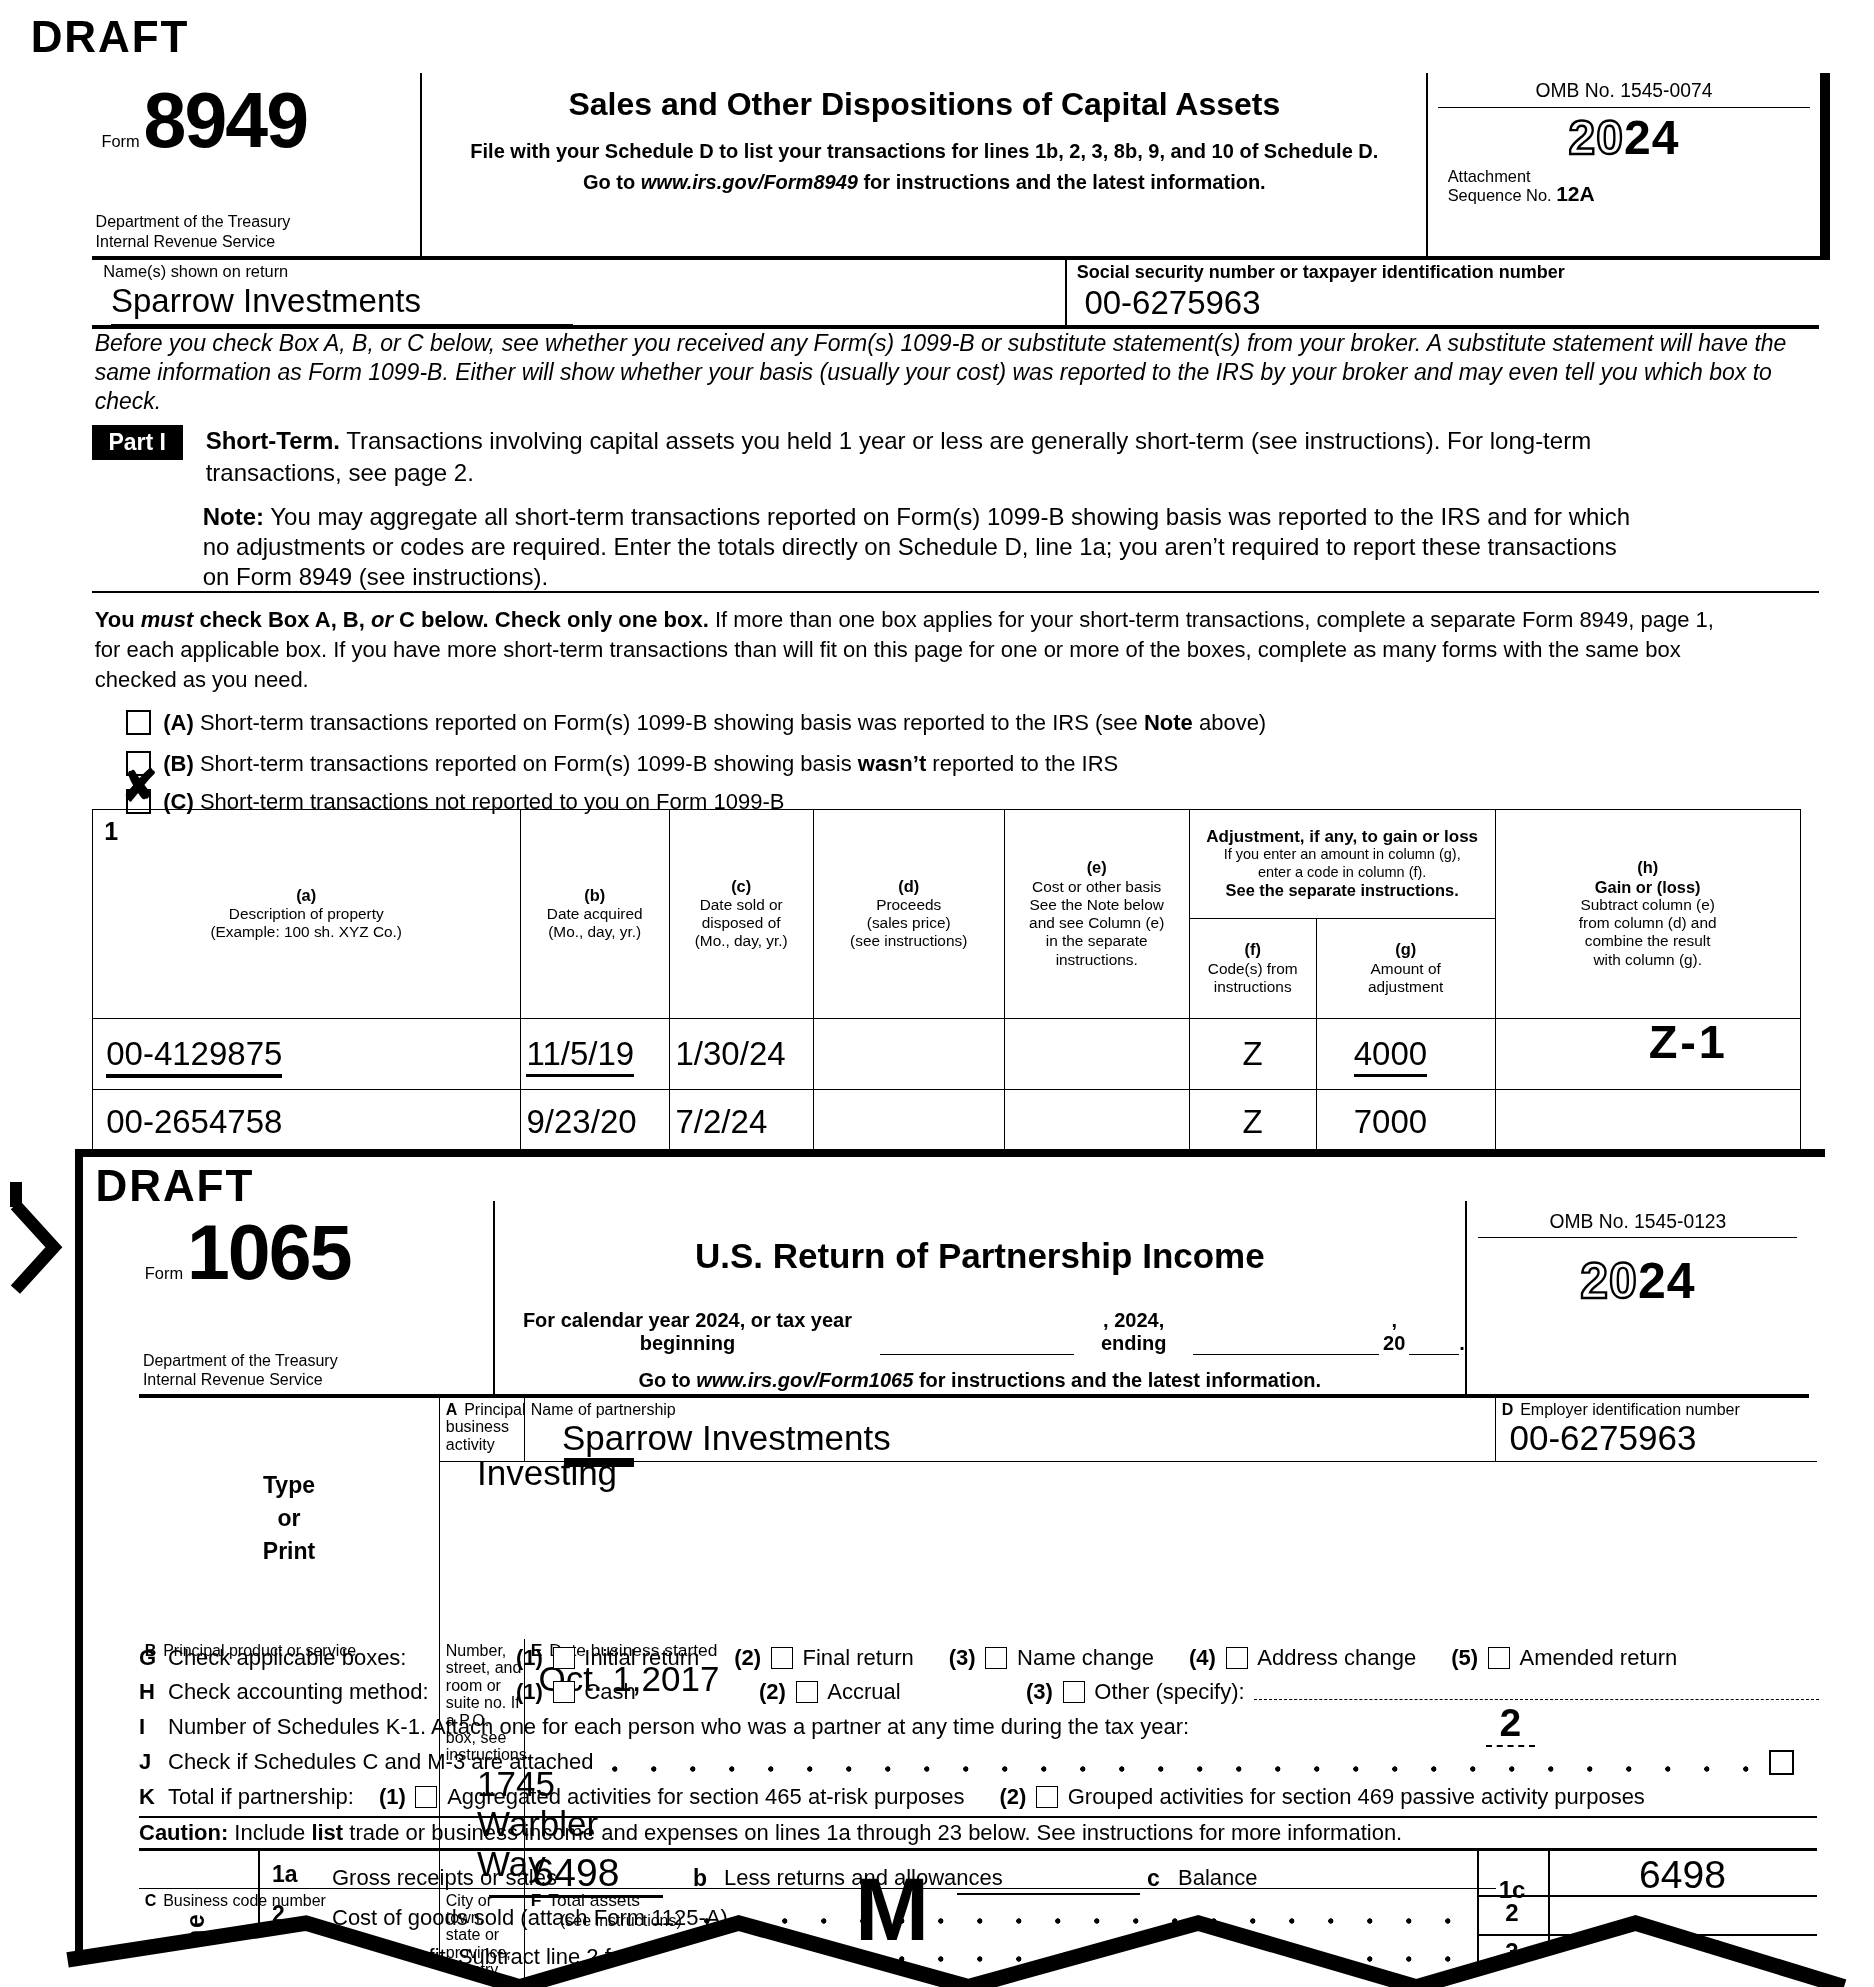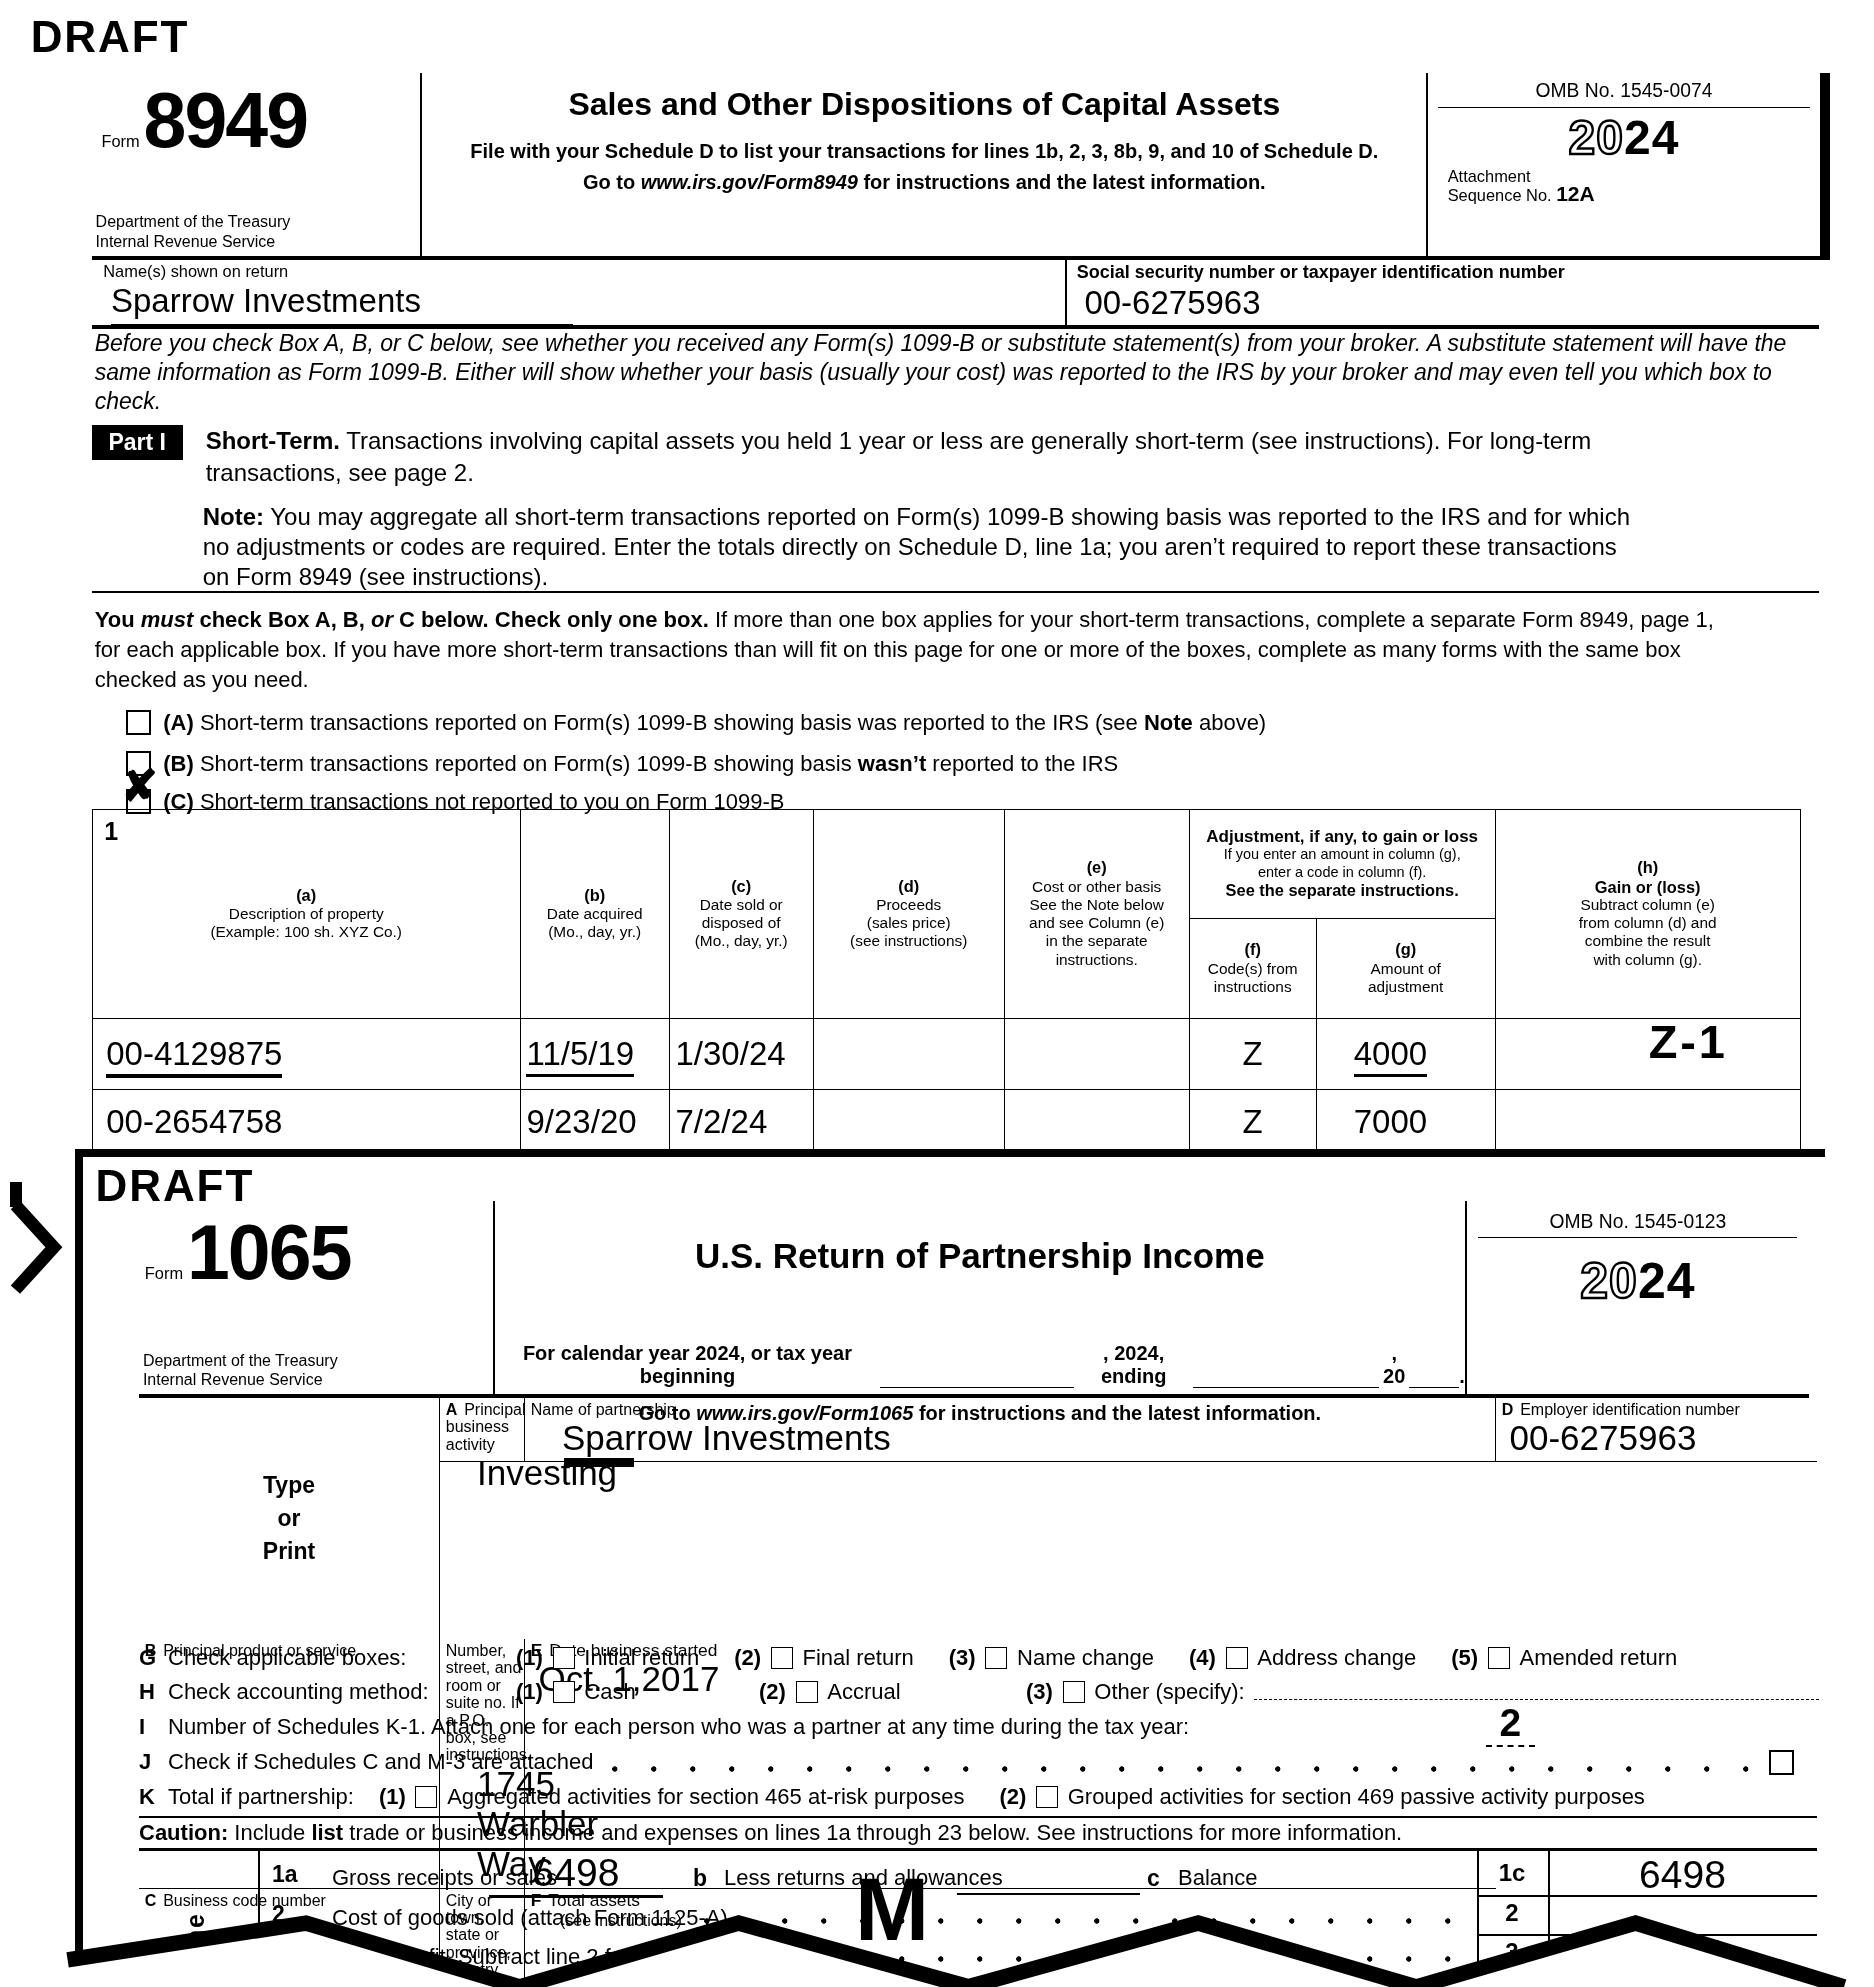--- a/index.html
+++ b/index.html
@@ -84,21 +84,21 @@
   .t8949 .tg{text-align:left;padding-left:37px}
   .u4{border-bottom:3.9px solid #000;padding-bottom:1.9px}
   .u5{border-bottom:4.8px solid #000;padding-bottom:1.9px}
   .z1{left:1639px;top:1004px;font-size:47px;font-weight:800;letter-spacing:2.9px}
 
   
   #pg2 .draft{left:12.6px;top:3.9px}
   #pg2 .hdr{left:56px;top:44px;width:1670px;height:193px;position:absolute}
   #pg2 .hform{width:348px;padding:15.4px 0 0 5.8px}
   .title1065{font-size:35px;font-weight:bold;margin-top:35px}
-  .calrow{display:flex;justify-content:center;align-items:flex-end;margin-top:66px;
+  .calrow{display:flex;justify-content:center;align-items:flex-end;margin-top:33px;
           font-size:20px;font-weight:bold}
   .blank{border-bottom:1.9px solid #000;height:17.4px}
   .go1065{font-size:20px;font-weight:bold;margin-top:13.5px}
   #pg2 .homb{width:319px;padding:3.9px 11.6px 0}
   #pg2 .year{font-size:50px;margin-top:13.5px}
 
   .g1065{position:absolute;left:56px;top:241px;display:grid;
          grid-template-columns:301px 85px 971px 321px;grid-template-rows:64px 75px 102px;
          border-bottom:4.8px solid #000}
   .gc{position:relative;display:flex;flex-direction:column}
@@ -471,21 +471,21 @@
     <div class="vl" style="left:1465px"></div>
 
     <span class="irefn" style="left:189px;top:9.7px">1a</span>
     <span class="ilab" style="left:249px;top:13.5px">Gross receipts or sales</span>
     <span class="bigval" style="left:406px;top:0">6498</span>
     <span class="irefn" style="left:610px;top:13.5px">b</span>
     <span class="ilab" style="left:641px;top:13.5px">Less returns and allowances</span>
     <div class="hl" style="left:874px;top:42px;width:183px"></div>
     <span class="irefn" style="left:1064px;top:13.5px">c</span>
     <span class="ilab" style="left:1095px;top:13.5px">Balance</span>
-    <span class="inum" style="top:8px;left:1394px">1c</span>
+    <span class="inum" style="top:25px;left:1394px">1c</span>
     <span class="ival" style="top:1.9px">6498</span>
     <div class="hl" style="left:1394px;top:44px;width:340px"></div>
 
     <span class="irefn" style="left:189px;top:50px">2</span>
     <span class="ilab" style="left:249px;top:54px">Cost of goods sold (attach Form 1125-A)</span>
     <div class="idots" style="left:618px;top:64px;width:753px"></div>
     <span class="mmark">M</span>
     <span class="inum" style="top:48px;left:1394px">2</span>
     <span class="ival" style="top:44px"></span>
     <div class="hl" style="left:1394px;top:83px;width:340px"></div>

